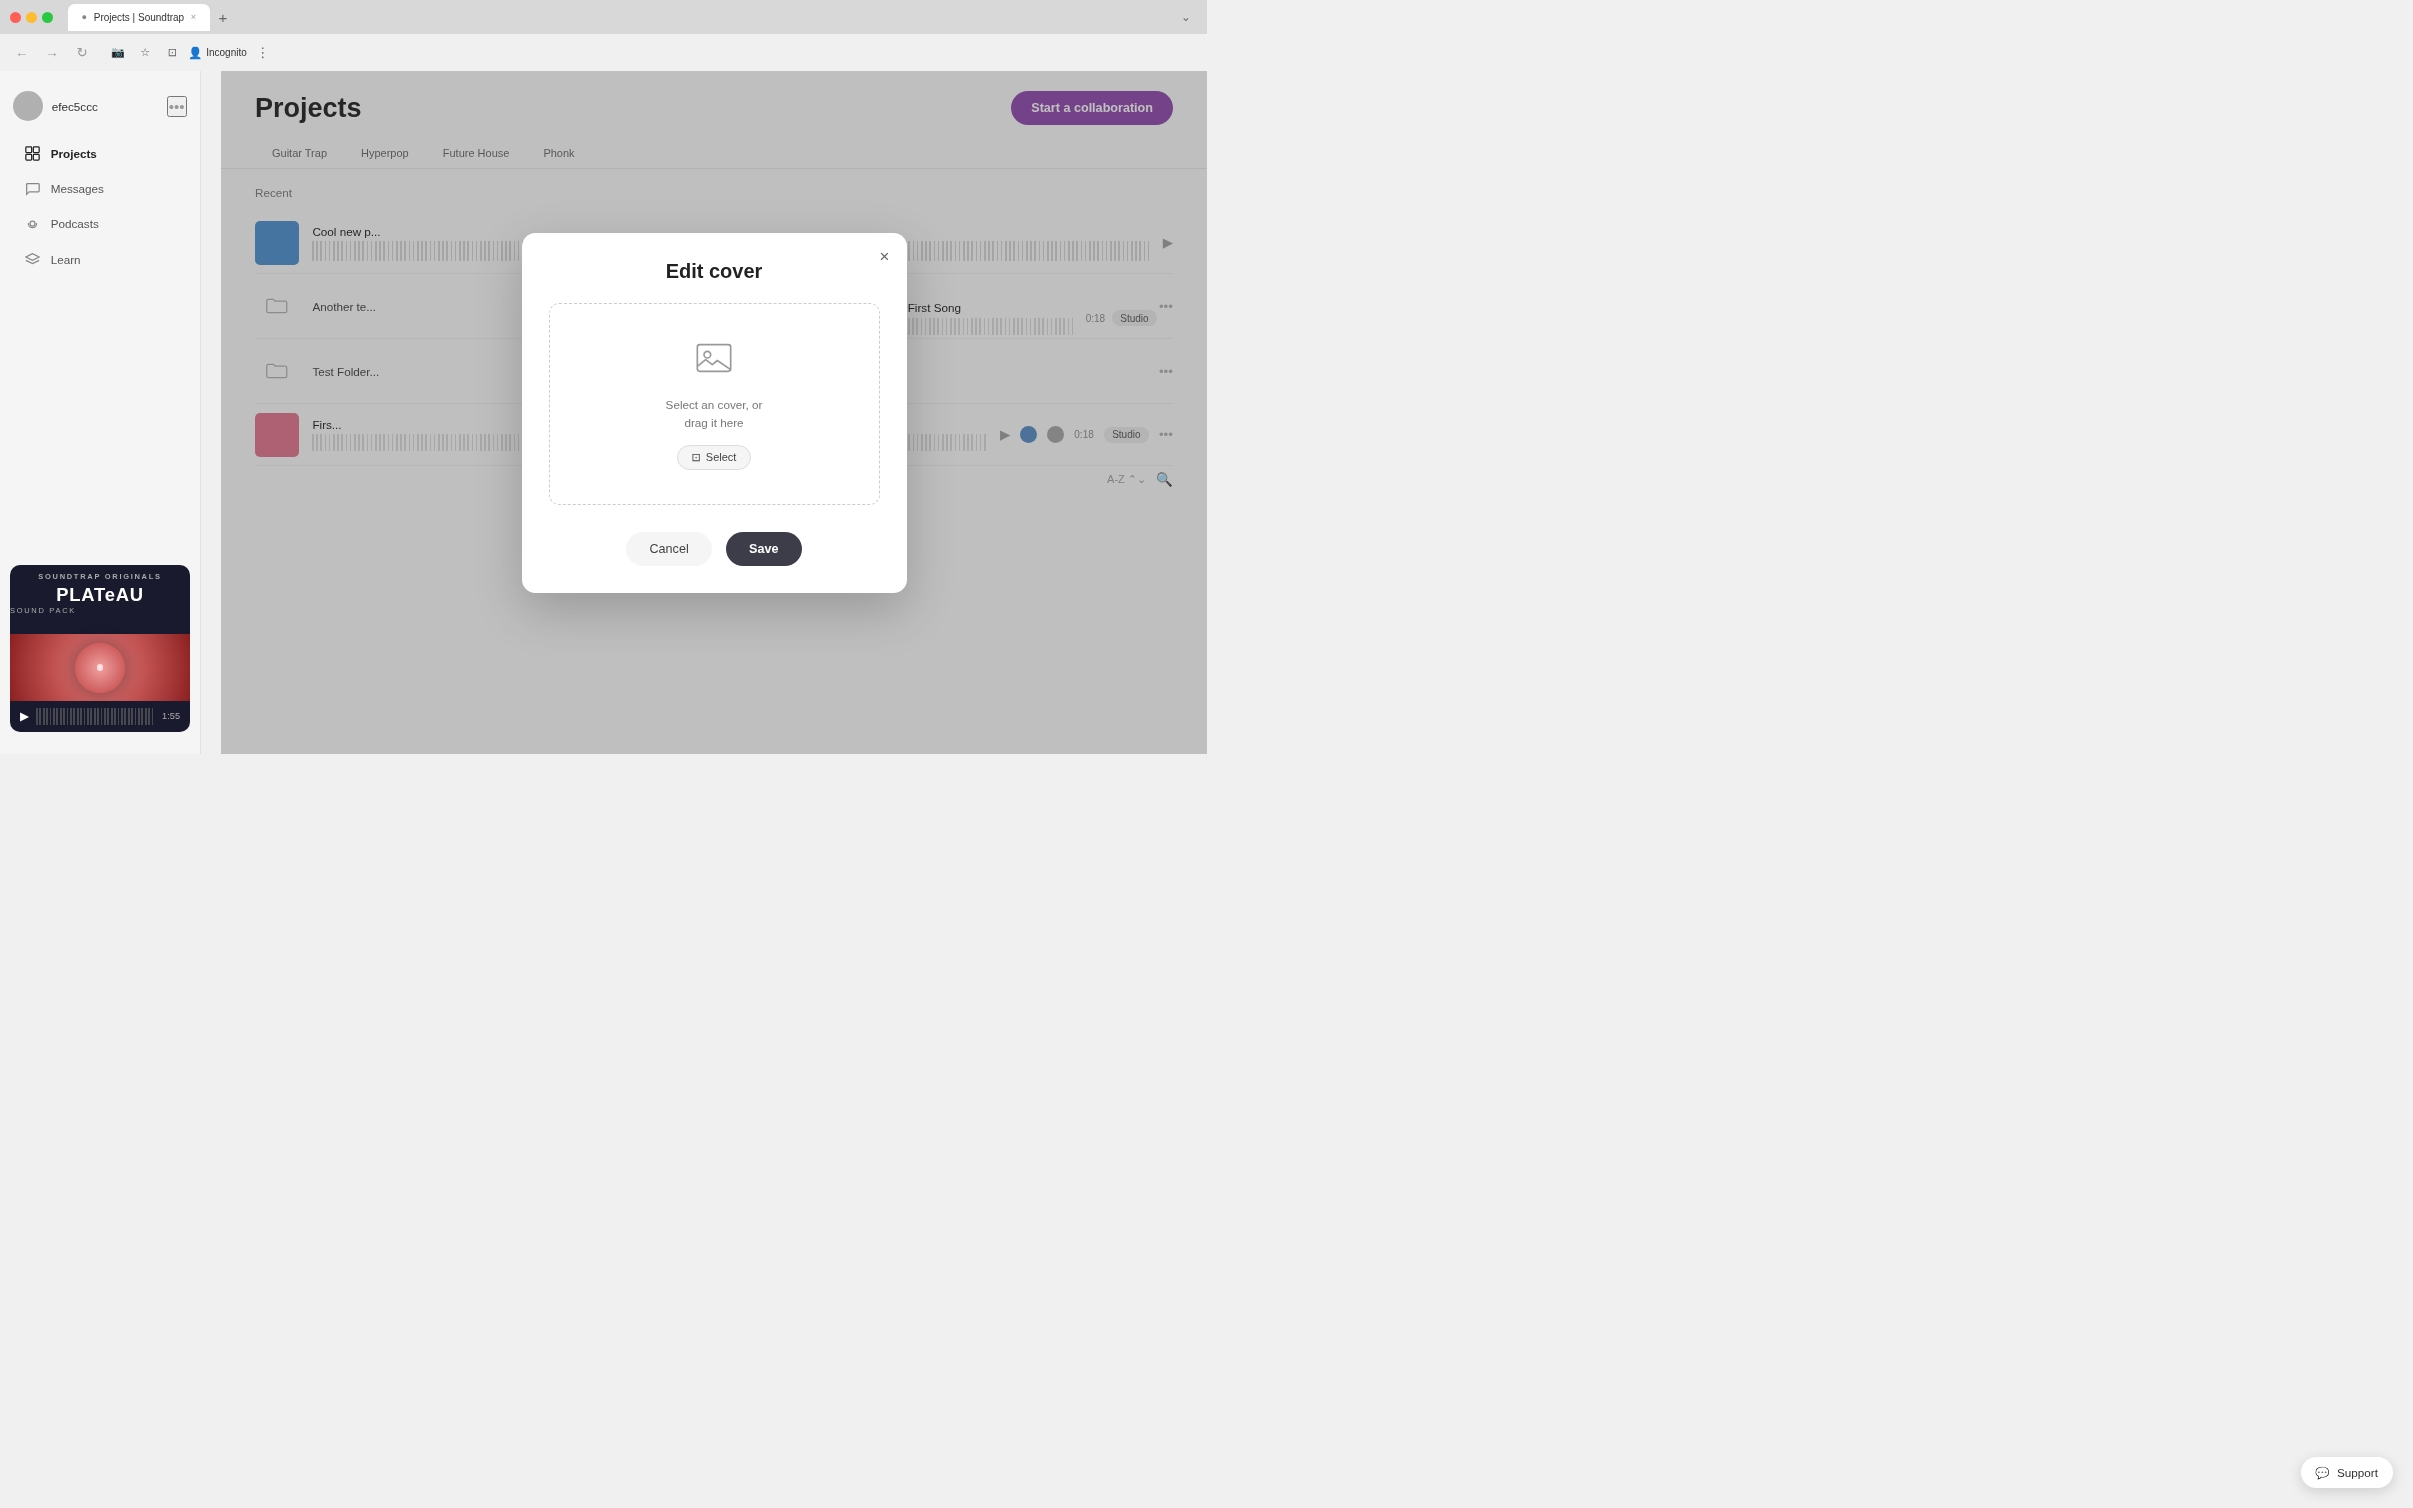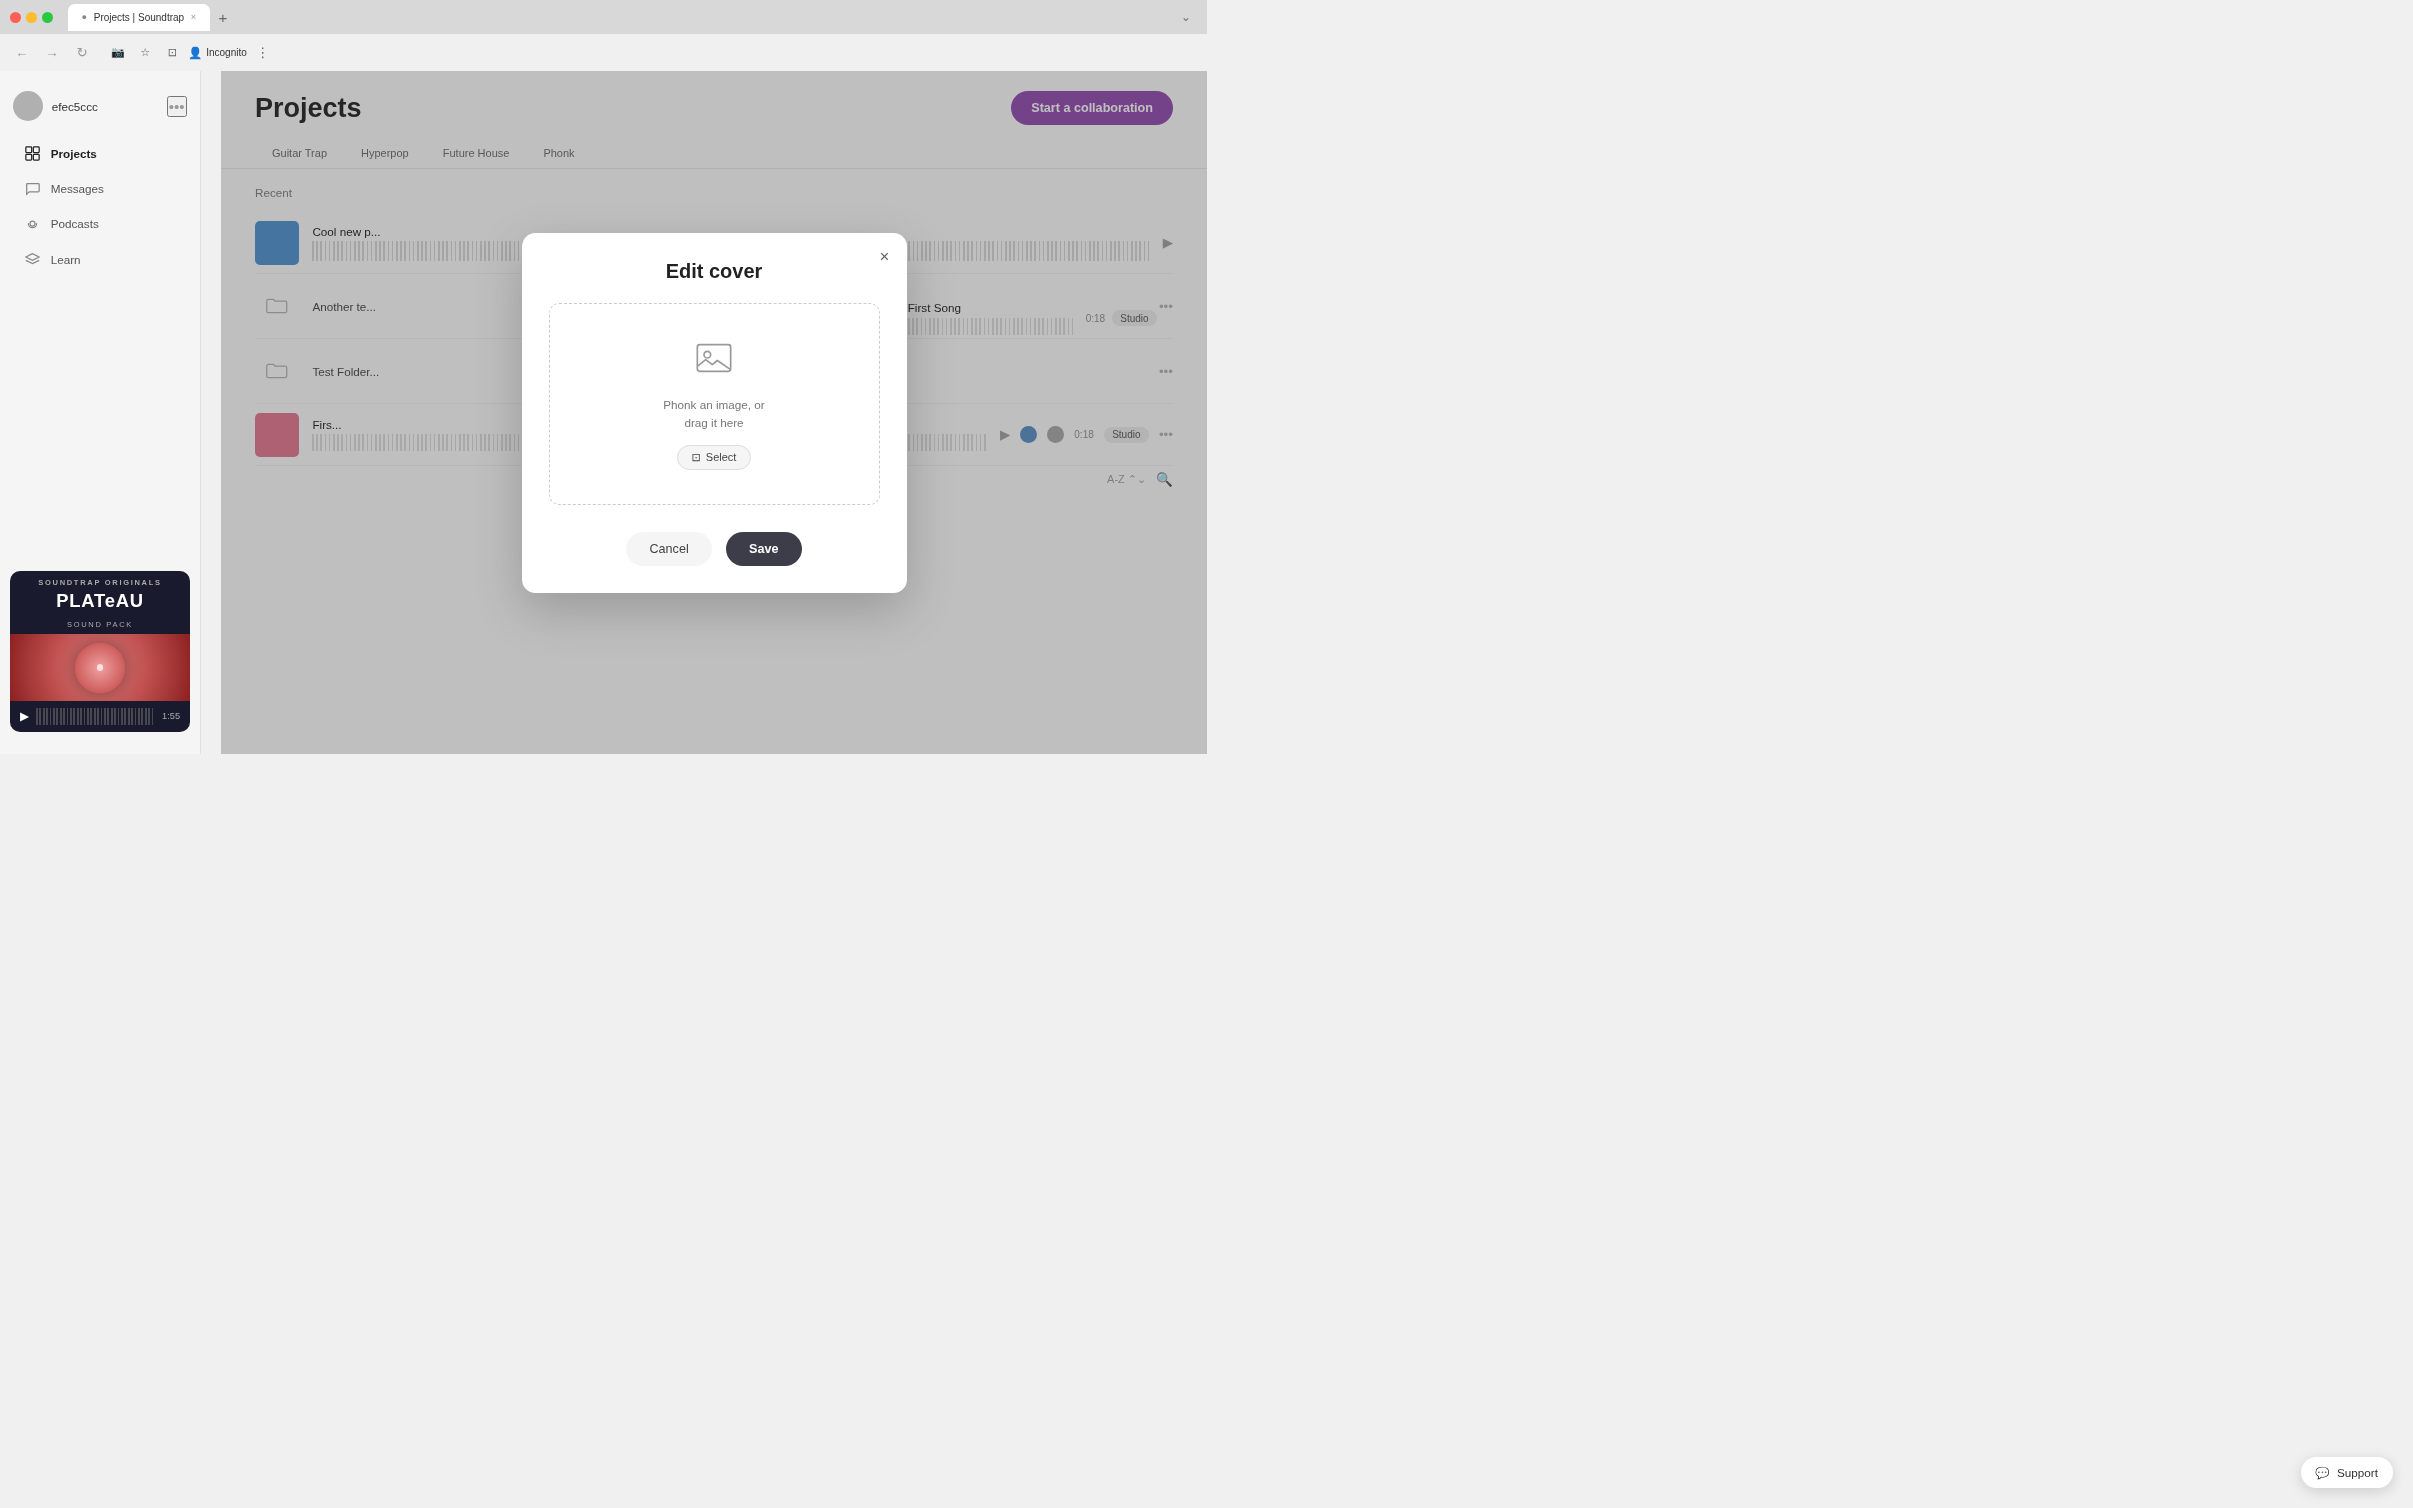--- a/index.html
+++ b/index.html
@@ -34,21 +34,21 @@
     .sidebar-username { font-size: 11.7px; font-weight: 500; color: #333; flex: 1; }
     .sidebar-more { color: #999; font-size: 15px; cursor: pointer; }
     .sidebar-nav { flex: 1; }
     .sidebar-item { display: flex; align-items: center; gap: 10px; padding: 8.4px 17px; font-size: 11.7px; color: #555; cursor: pointer; border-radius: 6.7px; margin: 1.7px 6.7px; }
     .sidebar-item.active { font-weight: 600; color: #222; }
     .sidebar-item-icon { width: 17px; height: 17px; display: flex; align-items: center; justify-content: center; }
     .sidebar-bottom { padding: 10px; }
     .soundtrap-originals { background: #1a1a2e; border-radius: 10px; overflow: hidden; padding: 0; }
     .originals-label { color: #aaa; font-size: 7.5px; letter-spacing: 1.7px; text-align: center; padding: 6.7px 0 3.4px; font-weight: 600; }
     .originals-title { color: #fff; font-size: 18.4px; font-weight: 800; text-align: center; letter-spacing: 0.8px; }
-    .originals-subtitle { color: #aaa; font-size: 7.5px; text-align: center; letter-spacing: 1.7px; padding-bottom: 5px; margin-top: 8px; }
+    .originals-subtitle { color: #aaa; font-size: 7.5px; letter-spacing: 1.7px; padding-bottom: 19px; }
     .originals-image { width: 100%; height: 67px; background: radial-gradient(circle, #e08080 0%, #c05050 50%, #8b2020 100%); display: flex; align-items: center; justify-content: center; }
     .originals-player { display: flex; align-items: center; gap: 6.7px; padding: 6.7px 10px; }
     .play-btn { background: none; border: none; color: #fff; font-size: 11.7px; cursor: pointer; }
     .waveform-mini { flex: 1; height: 17px; background: repeating-linear-gradient(90deg, #666 0px, #666 1.7px, transparent 1.7px, transparent 3.4px); opacity: 0.6; }
     .duration { color: #aaa; font-size: 9.2px; }
 
     
     .main { flex: 1; background: #fff; overflow: hidden; position: relative; }
     .main-header { padding: 20px 34px 13.4px; display: flex; align-items: center; justify-content: space-between; }
     .page-title { font-size: 27px; font-weight: 700; color: #333; }
@@ -287,21 +287,21 @@
 
         <div class="upload-area">
           <div style="font-size:35px;color:#999;">
             <svg width="40" height="40" viewBox="0 0 48 48" fill="none">
               <rect x="4" y="8" width="40" height="32" rx="3" stroke="#999" stroke-width="2"></rect>
               <circle cx="16" cy="20" r="4" stroke="#999" stroke-width="2"></circle>
               <path d="M4 34l10-8 8 6 6-5 16 11" stroke="#999" stroke-width="2" stroke-linejoin="round"></path>
             </svg>
           </div>
           <div class="upload-text">
-            <span>Phonk an image, or</span><br>
+            <span>Select an cover, or</span><br>
             <span>drag it here</span>
           </div>
           <button class="select-btn">
             <span>⊡</span>
             <span>Select</span>
           </button>
         </div>
 
         <div class="modal-footer">
           <button class="cancel-btn">Cancel</button>

